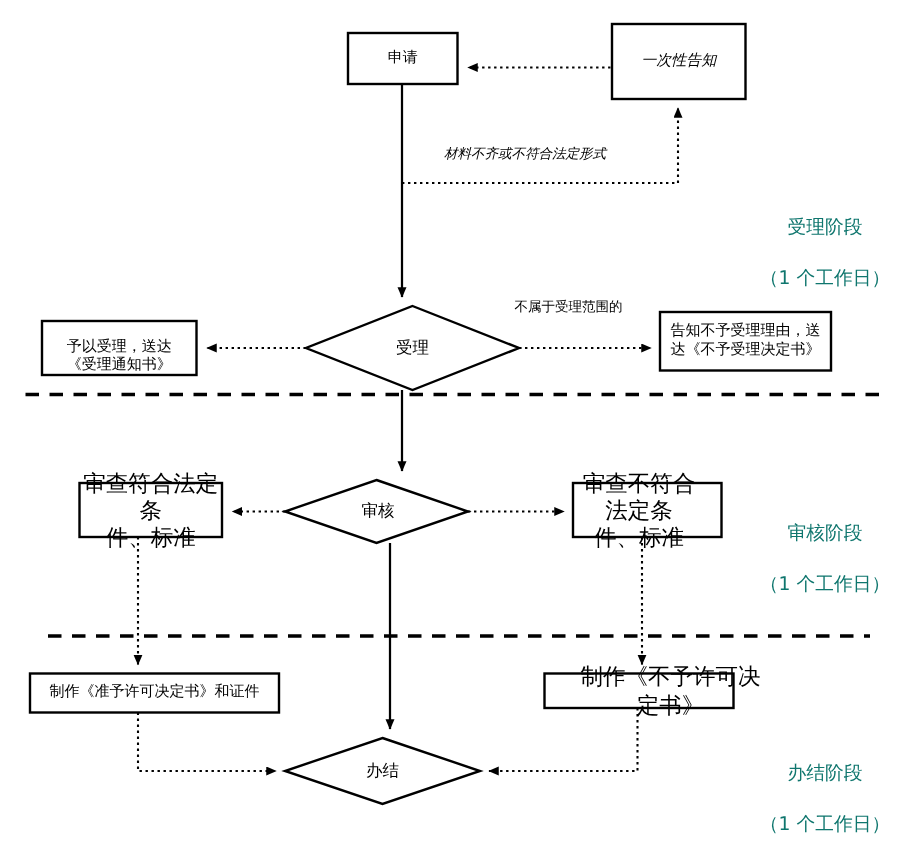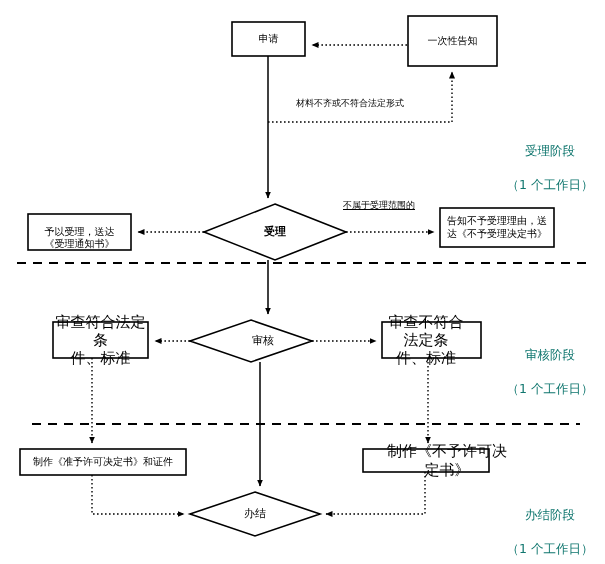--- a/index.html
+++ b/index.html
@@ -117,48 +117,48 @@
 
     <line x1="428" y1="358" x2="428" y2="443" stroke="#000000" stroke-width="1.4" stroke-dasharray="1.6,2.4" marker-end="url(#arrow-dot)"></line>
 
     <path d="M 92,475 L 92,514 L 184,514" fill="none" stroke="#000000" stroke-width="1.4" stroke-dasharray="1.6,2.4" marker-end="url(#arrow-dot)"></path>
 
     <path d="M 425,472 L 425,514 L 326,514" fill="none" stroke="#000000" stroke-width="1.4" stroke-dasharray="1.6,2.4" marker-end="url(#arrow-dot)"></path>
   </svg>
 
   <div class="node-label box-label" style="left:232px; top:22px; width:73px; height:34px;">申请</div>
 
-  <div class="node-label box-label" style="left:408px; top:16px; width:89px; height:50px;">一次性告知</div>
+  <div class="node-label box-label" style="left:408px; top:16px; width:89px; height:50px;font-style:italic;">一次性告知</div>
 
-  <div class="node-label diamond-label" style="left:224px; top:218px; width:102px; height:28px;font-weight:bold;">受理</div>
+  <div class="node-label diamond-label" style="left:224px; top:218px; width:102px; height:28px;">受理</div>
 
   <div class="node-label box-label" style="left:28px; top:214px; width:103px; height:48px;">予以受理，送达
 《受理通知书》</div>
 
   <div class="node-label box-label" style="left:440px; top:208px; width:114px; height:39px;">告知不予受理理由，送
 达《不予受理决定书》</div>
 
-  <div class="node-label diamond-label" style="left:212px; top:327px; width:102px; height:28px;">审核</div>
+  <div class="node-label diamond-label" style="left:201px; top:327px; width:102px; height:28px;">审核</div>
 
   <div class="node-label box-label-sm" style="left:53px; top:322px; width:95px; height:36px;">审查符合法定条
 件、标准</div>
 
   <div class="node-label box-label-sm" style="left:382px; top:322px; width:88px; height:36px;">审查不符合法定条
 件、标准</div>
 
   <div class="node-label box-label" style="left:20px; top:449px; width:166px; height:26px;">制作《准予许可决定书》和证件</div>
 
   <div class="node-label box-label-sm" style="left:384px; top:449px; width:126px; height:23px;">制作《不予许可决定书》</div>
 
   <div class="node-label diamond-label" style="left:204px; top:500px; width:102px; height:28px;">办结</div>
 
-  <div class="edge-label" style="left:275px; top:98px; width:150px;">材料不齐或不符合法定形式</div>
+  <div class="edge-label" style="left:275px; top:98px; width:150px;font-style:italic;">材料不齐或不符合法定形式</div>
 
 
-  <div class="edge-label" style="left:329px; top:200px; width:100px;text-decoration:underline;">不属于受理范围的</div>
+  <div class="edge-label" style="left:329px; top:200px; width:100px;">不属于受理范围的</div>
 
   <div class="stage-label" style="left:500px; top:126px; width:100px;">
     <div>受理阶段</div>
     <div>（1 个工作日）</div>
   </div>
 
   <div class="stage-label" style="left:500px; top:330px; width:100px;">
     <div>审核阶段</div>
     <div>（1 个工作日）</div>
   </div>

